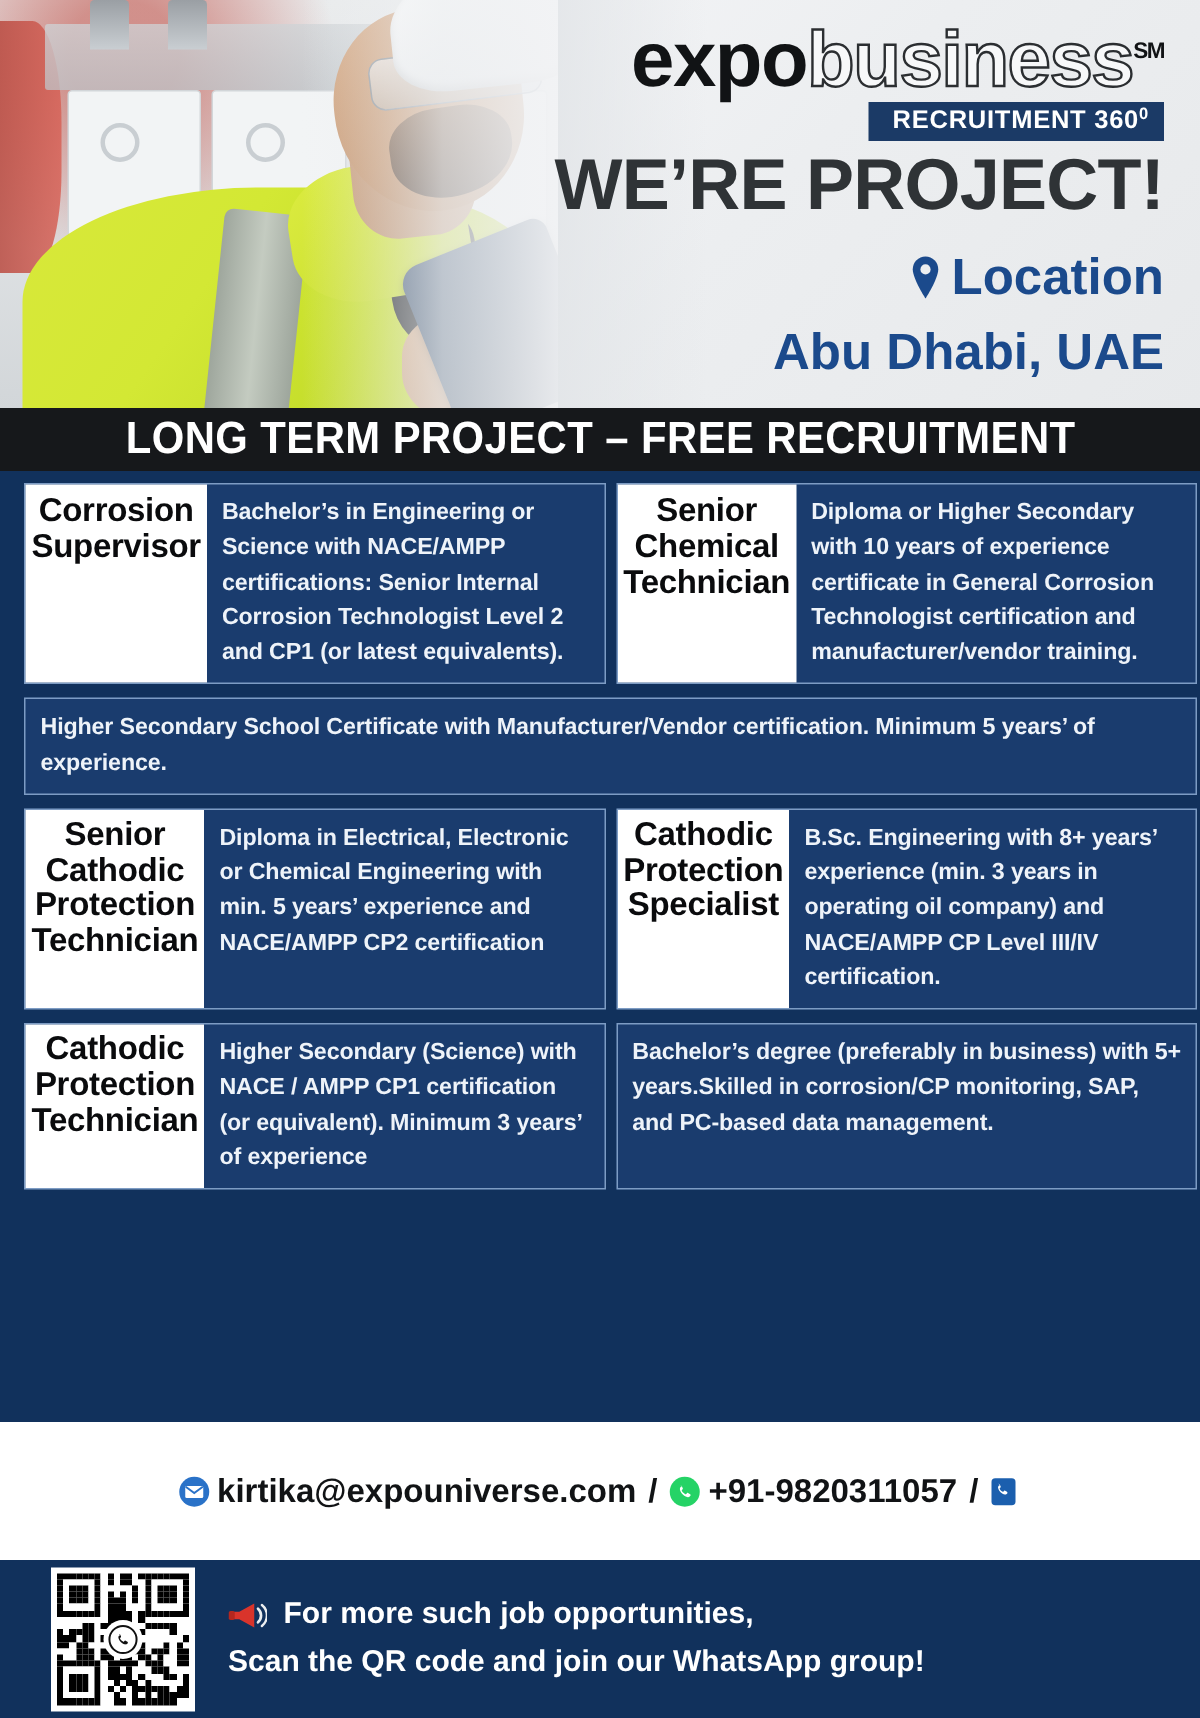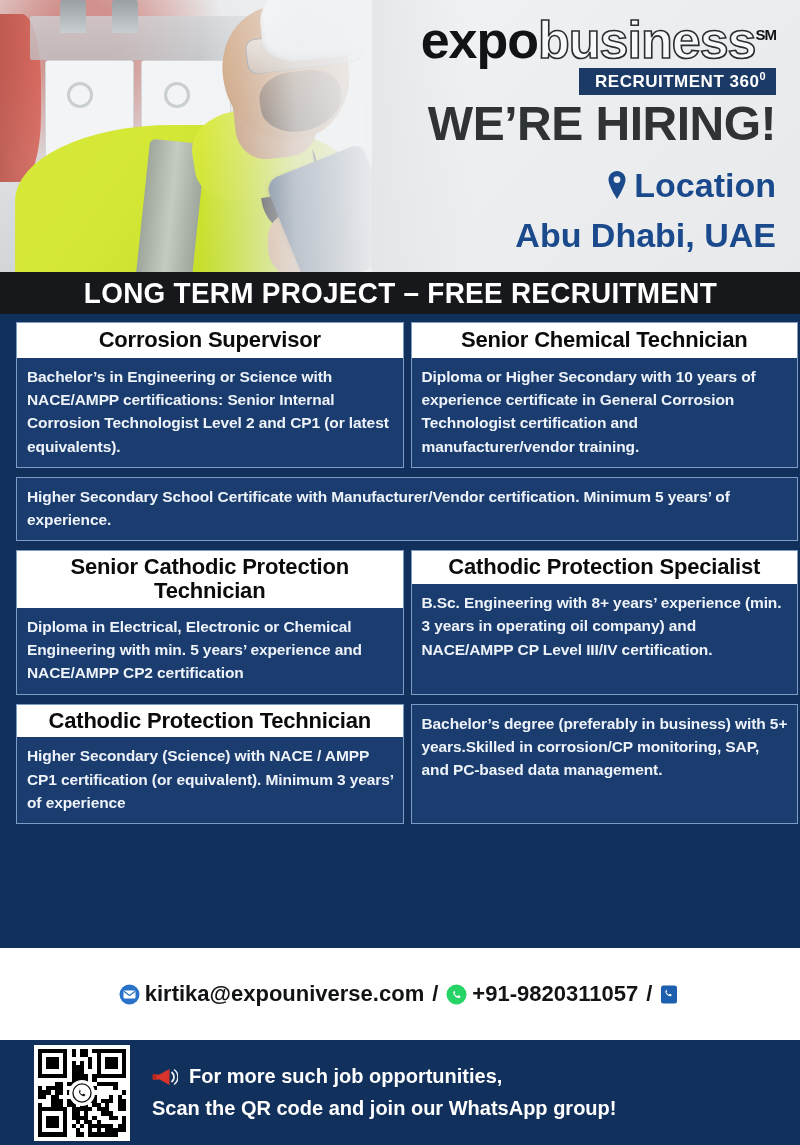--- a/index.html
+++ b/index.html
@@ -106,21 +106,21 @@
   }
   .banner-text {
     color:#ffffff; font-size:30px; font-weight:bold; letter-spacing:.3px;
     transform: scaleX(.93); white-space:nowrap;
   }
 
   
   .cards { position:absolute; left:0; top:314px; width:800px; height:634px;
     background:#11315c; padding: 8px 0 0 0; }
   .row { display:flex; gap:7px; margin-bottom:9px; padding-left:16px; }
-  .card { flex:1; border:1px solid #7d9cc4; background:#1a3c6e; display:flex; flex-direction:column; }
+  .card { flex:1; border:1px solid #7d9cc4; background:#1a3c6e; display:flex; flex-direction:row; }
   .card:last-child { margin-right:2px; }
   .card-title {
     background:#ffffff; color:#0a0b0d; font-size:22px; font-weight:bold;
     text-align:center; padding:5px 4px 6px; line-height:1.08; letter-spacing:-.2px;
   }
   .card-title.two-line { padding:4px 4px 5px; }
   .card-body {
     color:#eef3f9; font-size:15.5px; font-weight:bold; line-height:1.5;
     padding:7px 9px 9px 10px; letter-spacing:-.1px;
   }
@@ -181,21 +181,21 @@
       <div class="ph-hand"></div>
       <div class="ph-tablet"></div>
       <div class="photo-fade"></div>
     </div>
 
     <div class="logo-wrap">
       <div class="logo-line"><span class="logo-expo">expo</span><span class="logo-universe">business</span><span class="logo-sm">SM</span></div>
       <div class="logo-bar"><span>RECRUITMENT 360</span><sup>0</sup></div>
     </div>
 
-    <div class="hiring">WE’RE HIRING!</div>
+    <div class="hiring">WE’RE PROJECT!</div>
 
     <div class="loc-row">
       <span class="pin">
         <svg width="22" height="30" viewBox="0 0 22 30" aria-hidden="true">
           <path d="M11 1C6.3 1 2.5 4.8 2.5 9.5c0 6.4 8.5 19.5 8.5 19.5s8.5-13.1 8.5-19.5C19.5 4.8 15.7 1 11 1z" fill="#1b4a8c"></path>
           <circle cx="11" cy="9.6" r="3.4" fill="#eceef0"></circle>
         </svg>
       </span>
       <span class="loc-label">Location</span>
     </div>

